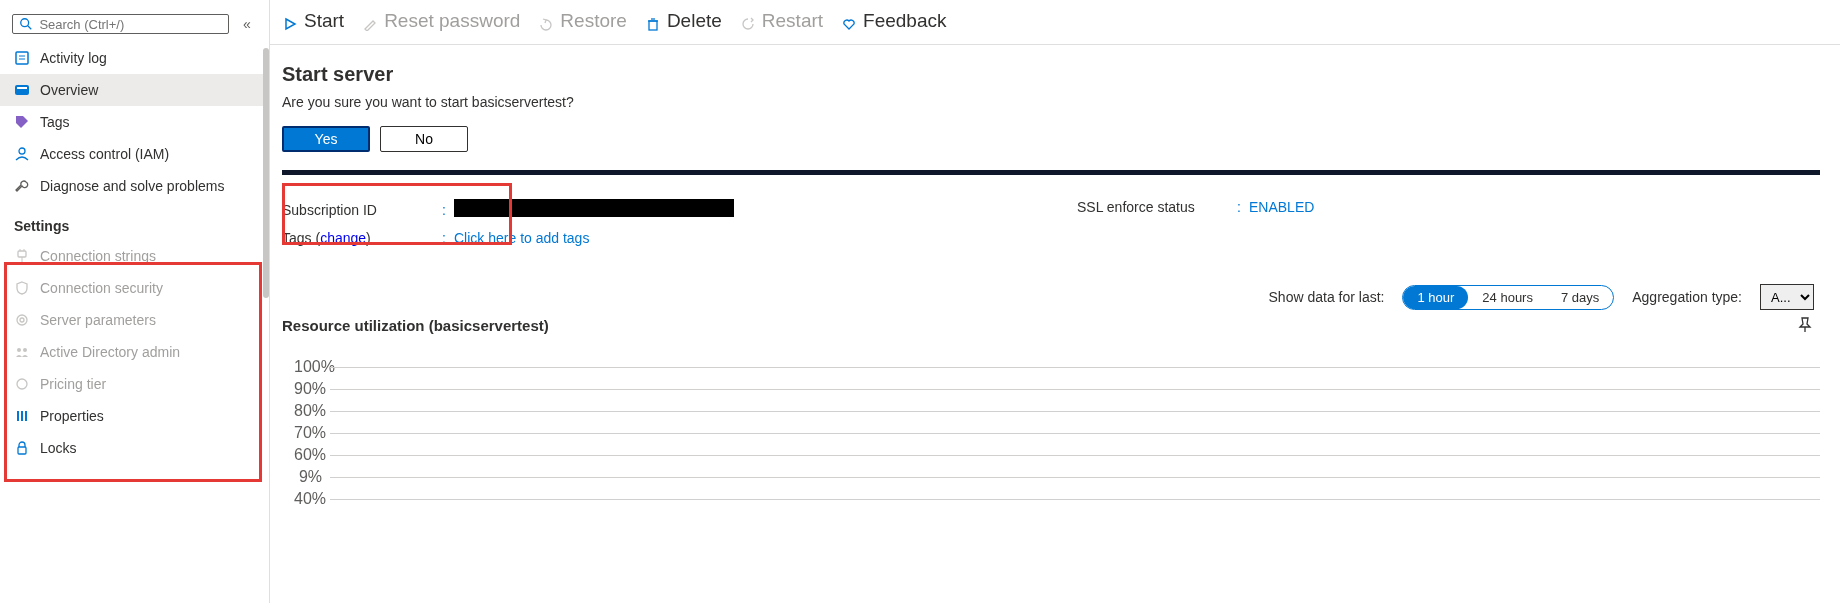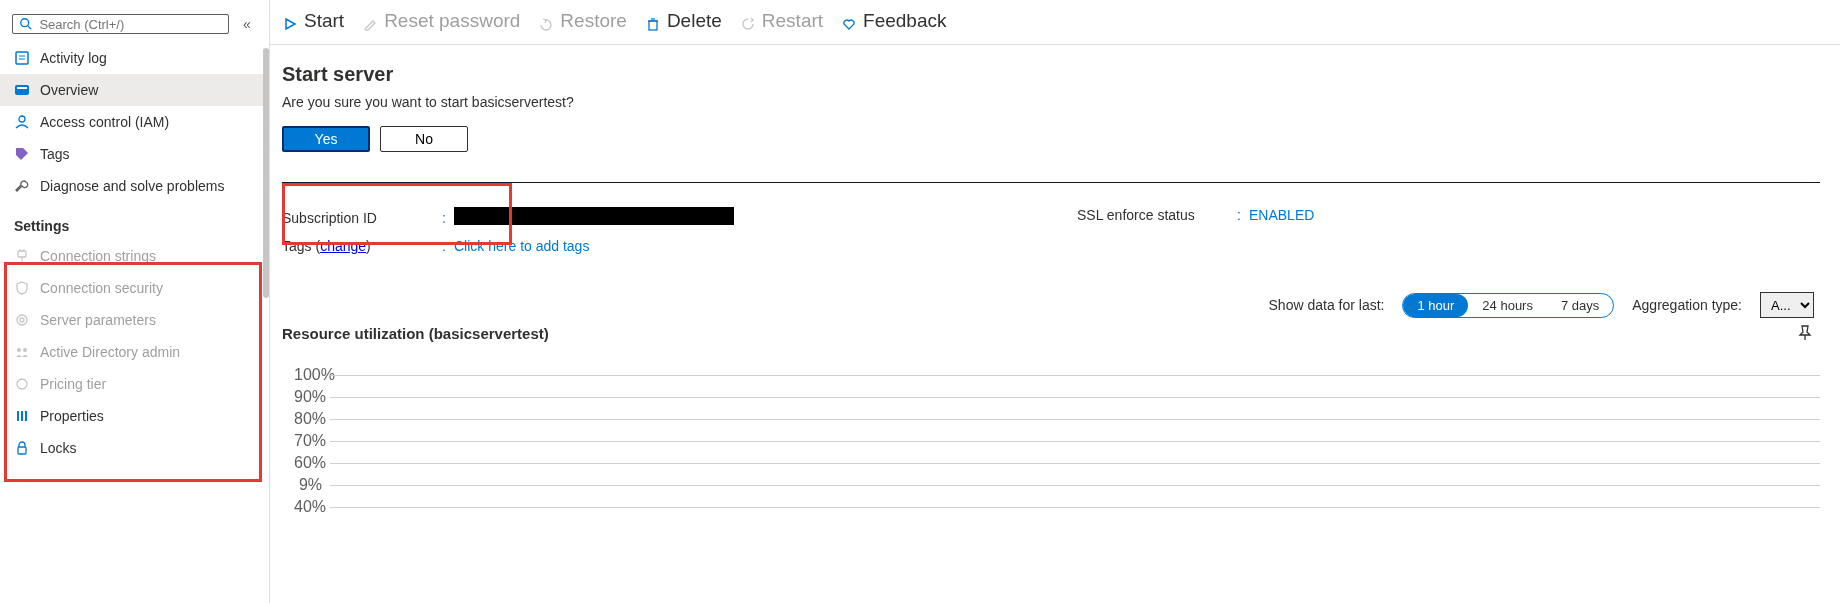--- a/index.html
+++ b/index.html
@@ -26,21 +26,21 @@
 
   
   .main { flex: 1; display: flex; flex-direction: column; }
   .toolbar { display: flex; align-items: center; gap: 18px; padding: 10px 12px 12px 12px; border-bottom: 1px solid #e1dfdd; }
   .tbtn { display: inline-flex; align-items: flex-end; gap: 6px; font-size: 19px; cursor: pointer; }
   .tbtn.disabled { color: #a19f9d; }
   .tbtn .ticon { width: 16px; height: 16px; display: inline-flex; align-items: center; justify-content: center; }
 
   .content { padding: 18px 20px 0 12px; position: relative; flex: 1; }
 
-  .dialog { position: relative; padding-bottom: 30px; border-bottom: 1px solid #0f172a; margin-bottom: 8px; }
+  .dialog { position: relative; padding-bottom: 18px; border-bottom: 5px solid #0f172a; margin-bottom: 8px; }
   .dialog h2 { font-size: 20px; font-weight: 600; margin-bottom: 8px; }
   .dialog p { font-size: 14px; margin-bottom: 16px; }
   .dbuttons { display: flex; gap: 10px; }
   .btn { width: 88px; height: 26px; font-size: 14px; text-align: center; cursor: pointer; border: 1px solid #323130; background: #fff; border-radius: 2px; }
   .btn.primary { background: #0078d4; color: #fff; border: 2px solid #002c70; font-weight: 400; }
 
   .redbox-dialog { position: absolute; top: 120px; left: 0px; width: 230px; height: 62px; border: 3px solid #e53935; pointer-events: none; }
 
   .props { display: flex; gap: 52px; margin-top: 24px; }
   .propcol { display: flex; flex-direction: column; gap: 10px; }
@@ -105,33 +105,33 @@
           <svg width="16" height="16">
             <rect x="1" y="3" width="14" height="10" rx="2" fill="#0078d4"></rect>
             <rect x="3" y="5" width="10" height="2" fill="#fff"></rect>
           </svg>
         </span>
       <span>Overview</span>
     </div>
     <div class="menu-item">
       <span class="menu-icon">
           <svg width="16" height="16">
+            <path d="M2 2 L9 2 L14 7 L7 14 L2 9 Z" fill="#8661c5"></path>
+          </svg>
+        </span>
+      <span>Tags</span>
+    </div>
+    <div class="menu-item">
+      <span class="menu-icon">
+          <svg width="16" height="16">
             <circle cx="8" cy="5" r="3" fill="none" stroke="#0078d4" stroke-width="1.3"></circle>
             <path d="M2 14 Q8 8 14 14" fill="none" stroke="#0078d4" stroke-width="1.3"></path>
           </svg>
         </span>
       <span>Access control (IAM)</span>
-    </div>
-    <div class="menu-item">
-      <span class="menu-icon">
-          <svg width="16" height="16">
-            <path d="M2 2 L9 2 L14 7 L7 14 L2 9 Z" fill="#8661c5"></path>
-          </svg>
-        </span>
-      <span>Tags</span>
     </div>
     <div class="menu-item">
       <span class="menu-icon">
           <svg width="16" height="16">
             <path d="M12 4 a3 3 0 1 1 -4 4 L3 13 l-1-1 L7 7 a3 3 0 0 1 5 -3" fill="none" stroke="#605e5c" stroke-width="1.3"></path>
           </svg>
         </span>
       <span>Diagnose and solve problems</span>
     </div>
 

